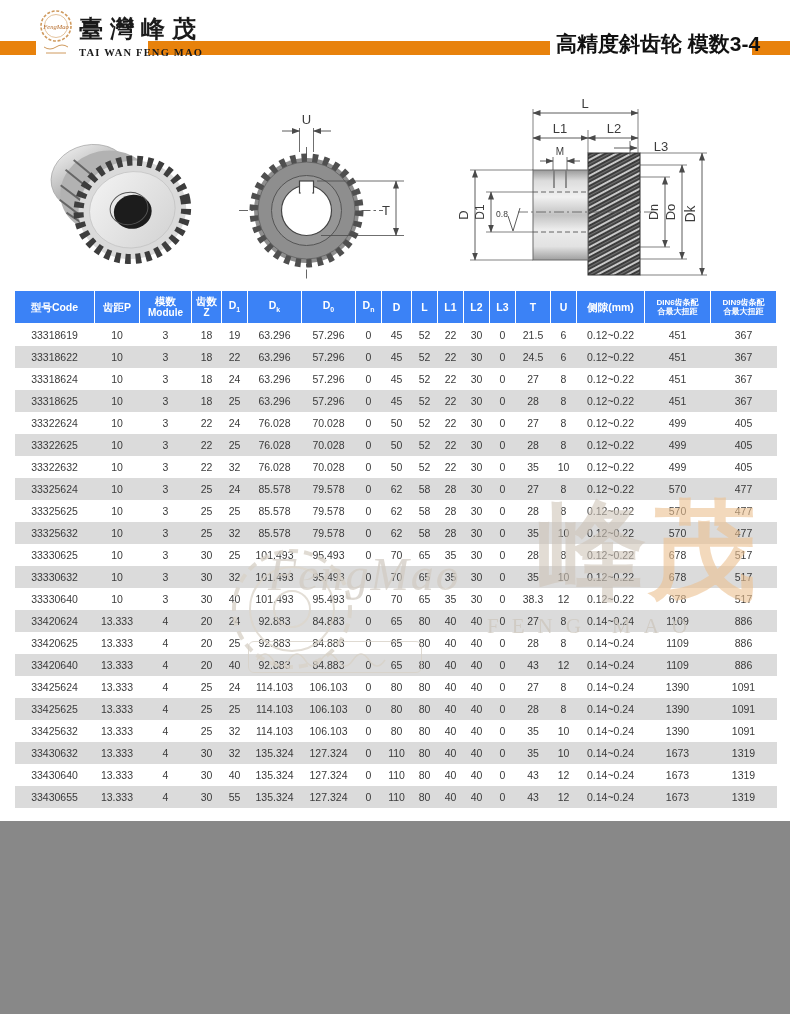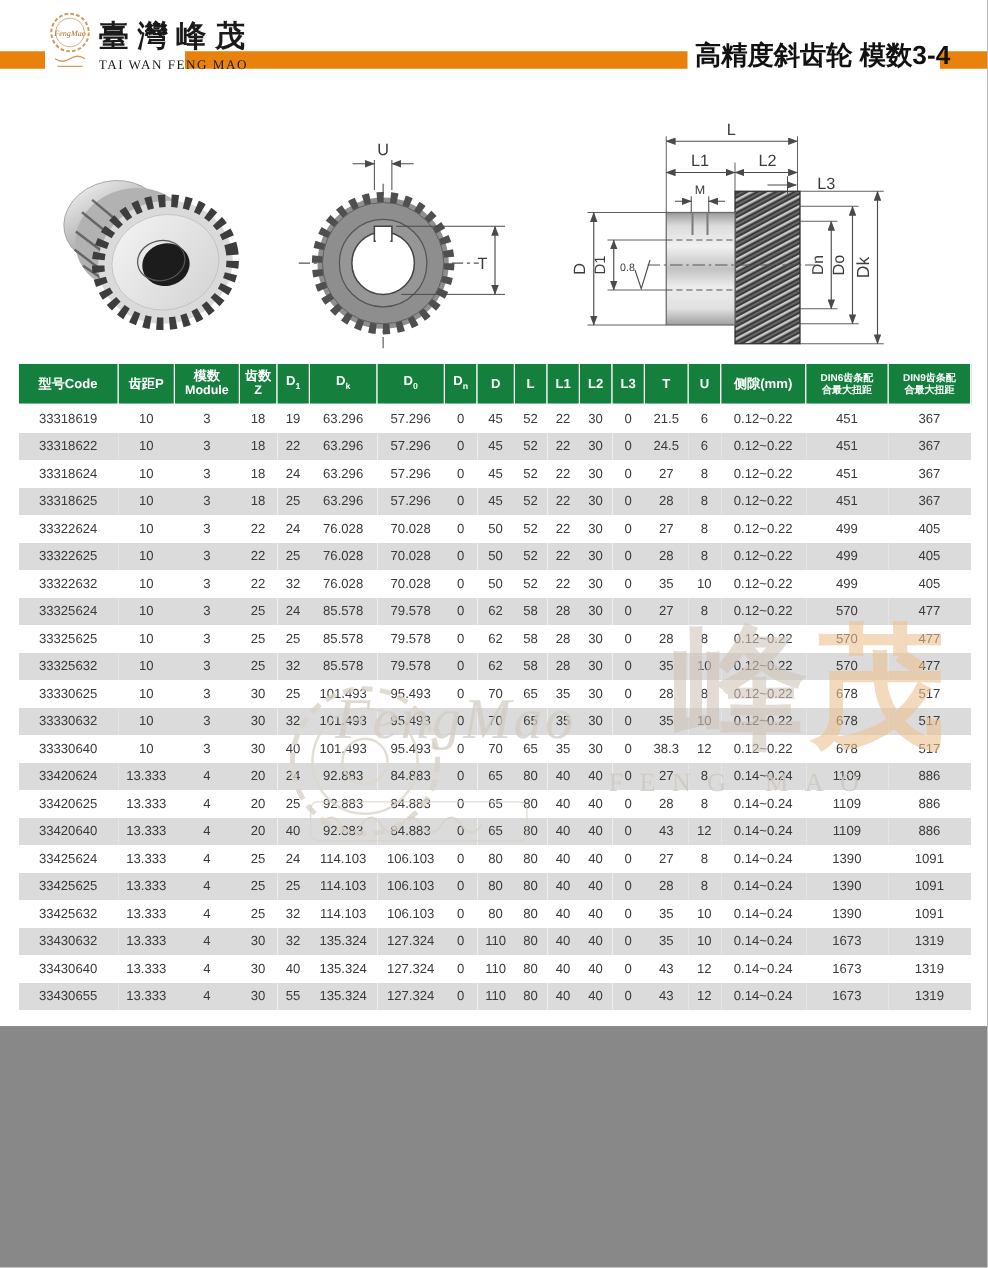--- a/index.html
+++ b/index.html
@@ -7,31 +7,31 @@
         font-family:"Liberation Sans",sans-serif;color:#333;}
   
   .bar{position:absolute;top:41px;height:14px;background:#E8820C;}
   .bar-left{left:0;width:36px;}
   .bar-mid{left:148px;width:402px;}
   .bar-right{left:752px;width:38px;}
   .logo-svg{position:absolute;left:35px;top:5px;}
   .brand-text{position:absolute;left:79px;top:13px;}
   .brand-cn{font-family:"Liberation Serif",serif;font-weight:bold;font-size:24px;
             letter-spacing:7px;color:#1a1a1a;white-space:nowrap;}
-  .brand-en{font-family:"Liberation Serif",serif;font-weight:normal;font-size:10.5px;
+  .brand-en{font-family:"Liberation Serif",serif;font-weight:bold;font-size:10.5px;
             letter-spacing:1.2px;color:#1a1a1a;margin-top:2px;white-space:nowrap;}
   .page-title{position:absolute;left:556px;top:30px;width:196px;text-align:left;
               font-size:21px;font-weight:bold;color:#111;white-space:nowrap;}
   
   .draw{position:absolute;}
   .dim-label{font-family:"Liberation Sans",sans-serif;fill:#3c3c3c;}
   
   table.spec{position:absolute;left:14px;top:290px;width:762px;border-collapse:collapse;
              table-layout:fixed;}
-  table.spec th{background:#15803d;color:#fff;border:1px solid #fff;height:32px;
+  table.spec th{background:#3b82f6;color:#fff;border:1px solid #fff;height:32px;
                 padding:0;font-weight:bold;font-size:10px;line-height:1.15;text-align:center;vertical-align:middle;}
   table.spec th .h1{font-size:10.5px;}
   table.spec th sub{font-size:7px;}
   table.spec th.wide{font-size:11px;}
   table.spec th.small .h1,table.spec th.small .h2{font-size:8px;}
   table.spec td{height:22px;padding:0 1px;text-align:center;font-size:10.5px;color:#3a3a3a;
                 border:none;white-space:nowrap;overflow:hidden;}
   table.spec tbody tr:nth-child(even){background:#DBDBDB;}
   
   .wm{position:absolute;pointer-events:none;}

